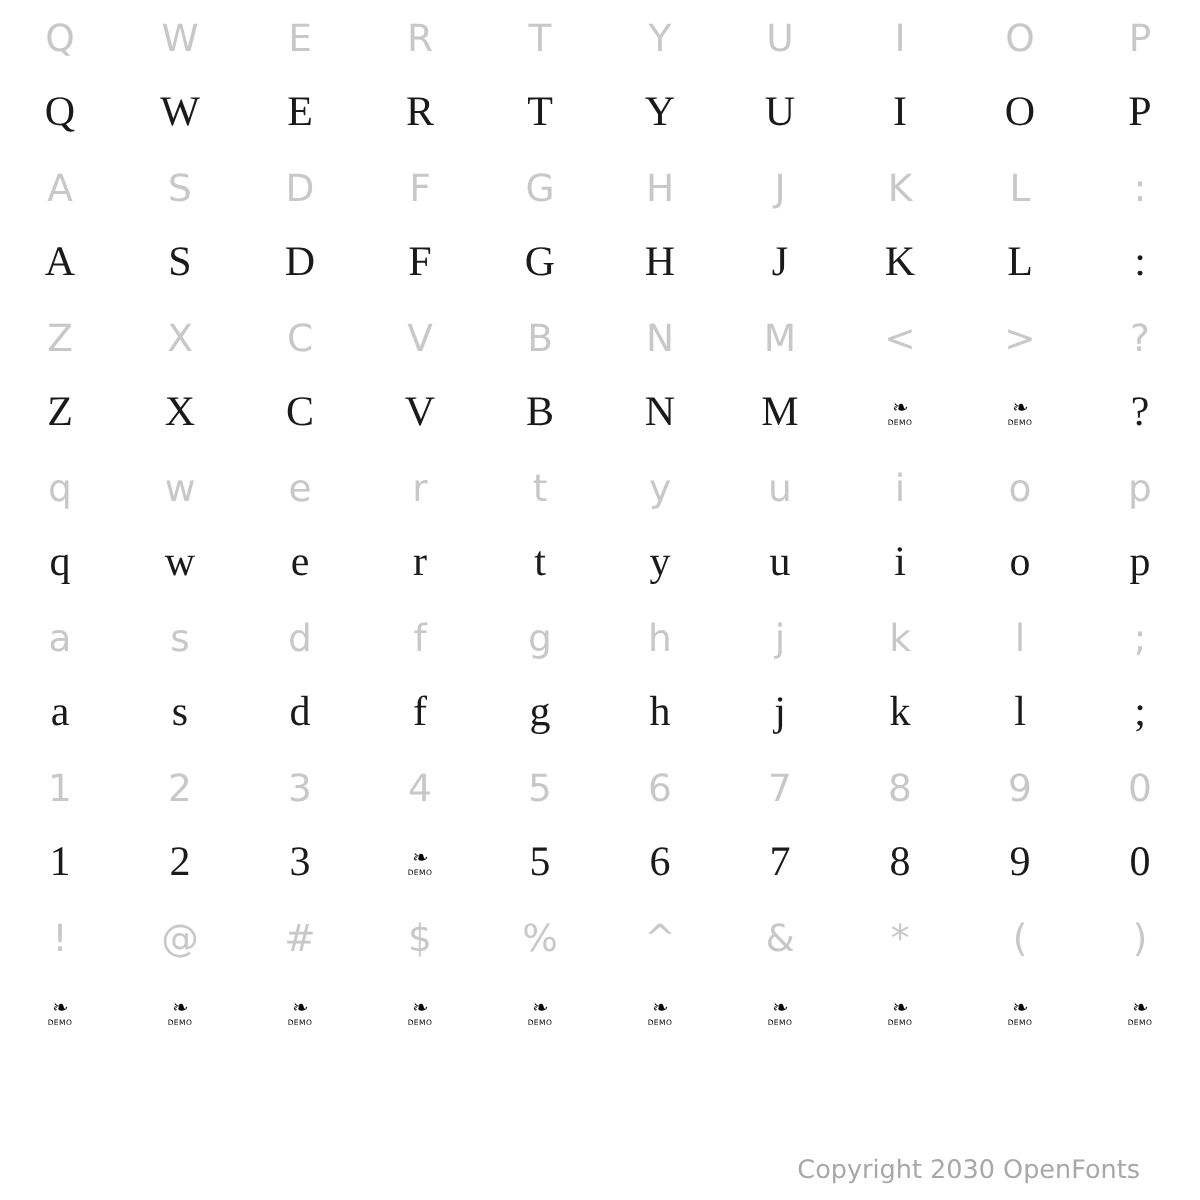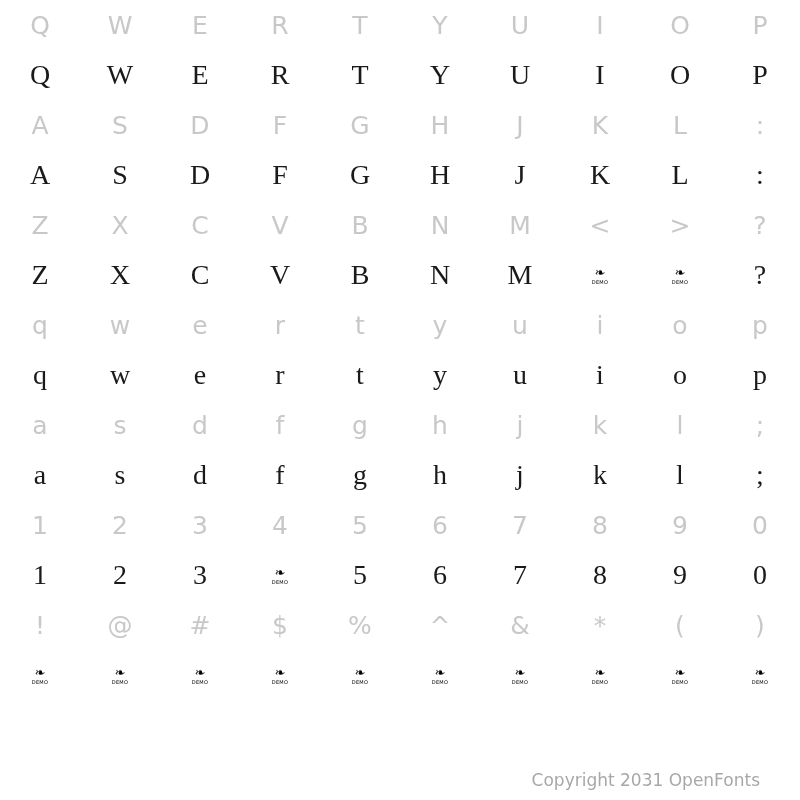--- a/index.html
+++ b/index.html
@@ -352,15 +352,15 @@
             <span class="demo-mark">
               <span class="petals">❧</span>
               <span class="word">DEMO</span>
             </span>
           </div>
         </div>
       </div>
     </div>
 
   <div id="footer">
-    <span class="copy">Copyright 2031 OpenFonts</span>
+    <span class="copy">Copyright 2030 OpenFonts</span>
   </div>
 </div>
 
 </body></html>

